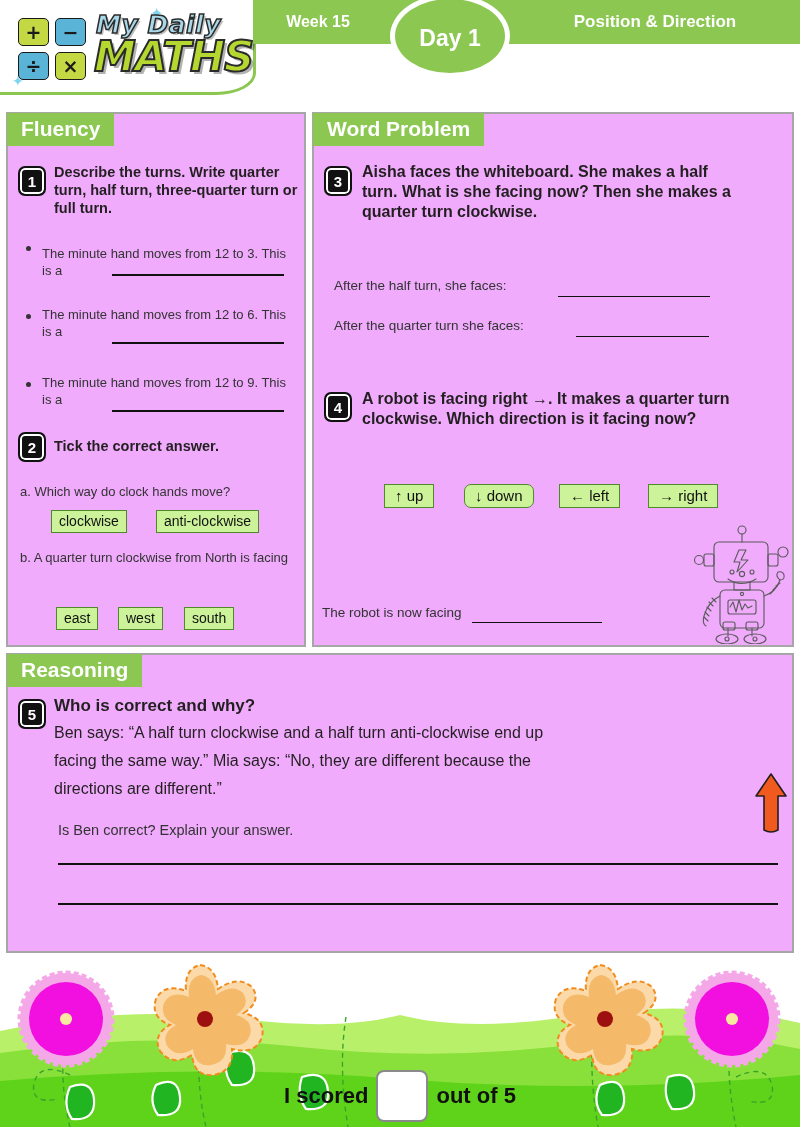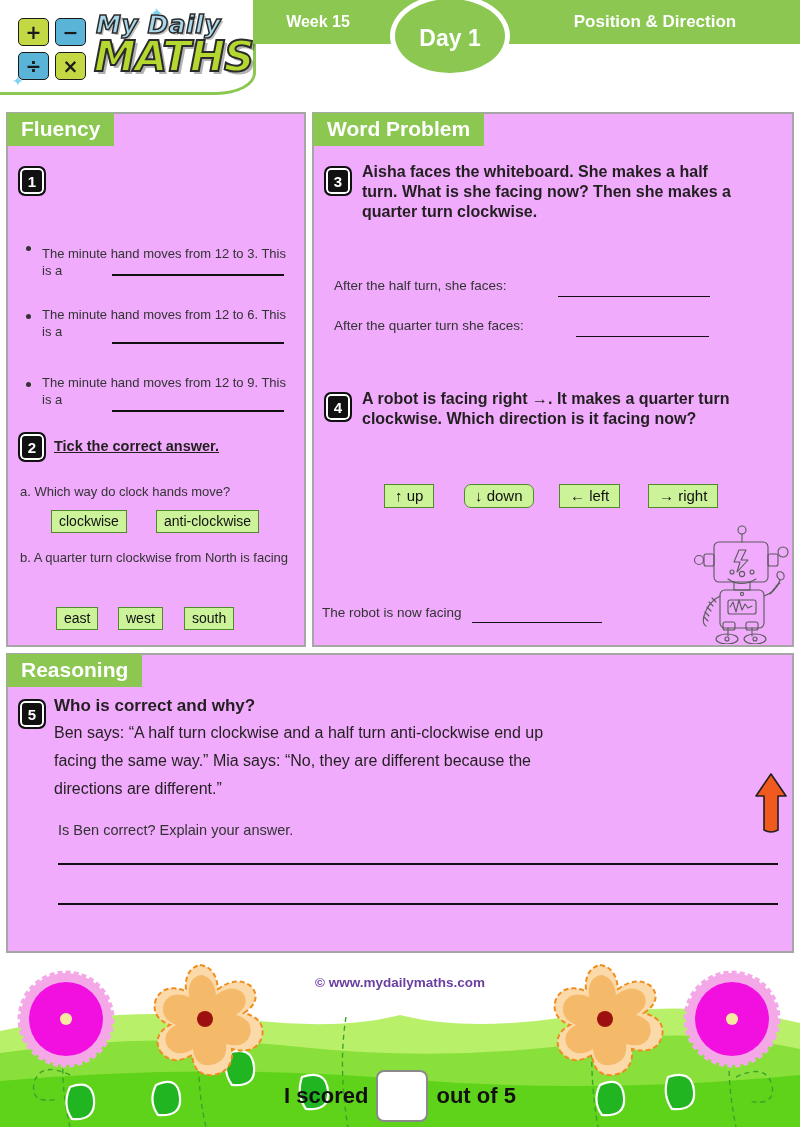--- a/index.html
+++ b/index.html
@@ -326,37 +326,38 @@
 
   <div class="hdr-topic">Position &amp; Direction</div>
 </div>
 
 <div class="panel panel-fluency">
   <div class="section-tag">Fluency</div>
 
   <div class="qnum" style="left:10px; top:52px;">
     <span>1</span>
   </div>
+  <div class="qtext" style="left:46px; top:50px; width:245px;">Describe the turns. Write quarter turn, half turn, three-quarter turn or full turn.</div>
 
   <div class="bullet-dot" style="left:18px; top:132px;"></div>
   <div class="btext" style="left:34px; top:132px; width:250px;">The minute hand moves from 12 to 3. This is a</div>
   <div class="blank-line" style="left:104px; top:160px; width:172px;"></div>
 
   <div class="bullet-dot" style="left:18px; top:200px;"></div>
   <div class="btext" style="left:34px; top:193px; width:250px;">The minute hand moves from 12 to 6. This is a</div>
   <div class="blank-line" style="left:104px; top:228px; width:172px;"></div>
 
   <div class="bullet-dot" style="left:18px; top:268px;"></div>
   <div class="btext" style="left:34px; top:261px; width:250px;">The minute hand moves from 12 to 9. This is a</div>
   <div class="blank-line" style="left:104px; top:296px; width:172px;"></div>
 
   <div class="qnum" style="left:10px; top:318px;">
     <span>2</span>
   </div>
-  <div class="qtext" style="left:46px; top:324px; width:240px;text-decoration:underline;">Tick the correct answer.</div>
+  <div class="qtext" style="left:46px; top:324px; width:240px;">Tick the correct answer.</div>
 
   <div class="btext" style="left:12px; top:370px; width:280px;">a. Which way do clock hands move?</div>
   <div class="chip" style="left:43px; top:396px;">clockwise</div>
   <div class="chip" style="left:148px; top:396px;">anti-clockwise</div>
 
   <div class="btext" style="left:12px; top:436px; width:280px;">b. A quarter turn clockwise from North is facing</div>
   <div class="chip" style="left:48px; top:493px;">east</div>
   <div class="chip" style="left:110px; top:493px;">west</div>
   <div class="chip" style="left:176px; top:493px;">south</div>
 </div>
@@ -489,18 +490,17 @@
       <circle cx="205" cy="62" r="8" fill="#9c1010"></circle>
     </g>
 
     <g>
       <path d="M600 8 Q616 10 618 32 Q638 18 652 30 Q662 44 644 56 Q666 62 662 80 Q656 98 632 92 Q634 114 614 118 Q594 120 592 98 Q572 110 560 94 Q552 78 570 68 Q550 60 556 42 Q564 26 586 34 Q584 12 600 8 Z" fill="#fbd9a8" stroke="#f08c1e" stroke-width="2" stroke-dasharray="5 3"></path>
       <path d="M601 18 Q614 20 616 38 Q632 26 643 36 Q651 48 636 58 Q654 63 650 78 Q645 92 626 87 Q628 105 611 108 Q595 110 593 92 Q577 102 567 89 Q561 76 576 68 Q559 61 564 46 Q571 33 589 40 Q587 21 601 18 Z" fill="#f5b96a"></path>
       <circle cx="605" cy="62" r="8" fill="#9c1010"></circle>
     </g>
   </svg>
 
-  <div class="footer-url">©  www.mydailymaths.com</div>
 
   <div class="score-wrap">
     <span class="score-text">I scored</span><span class="score-box"></span><span class="score-text">out of 5</span>
   </div>
 </div>
 
 </body></html>

